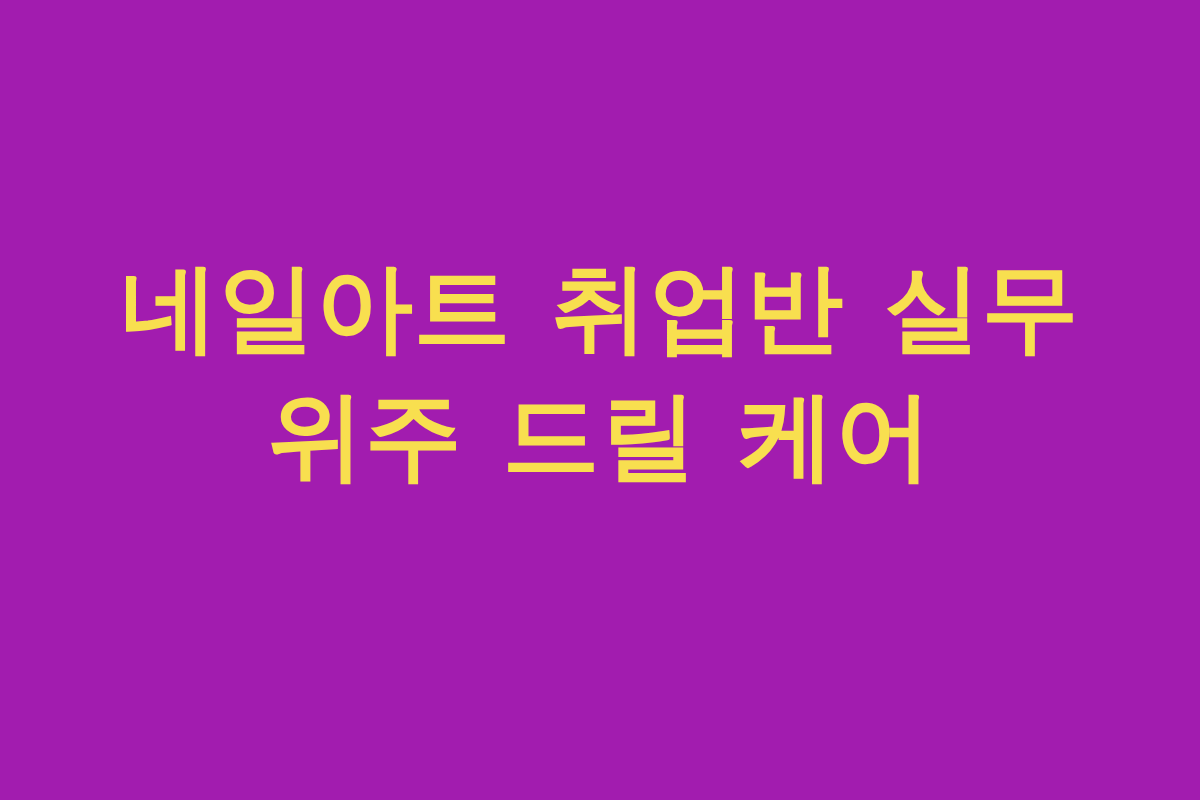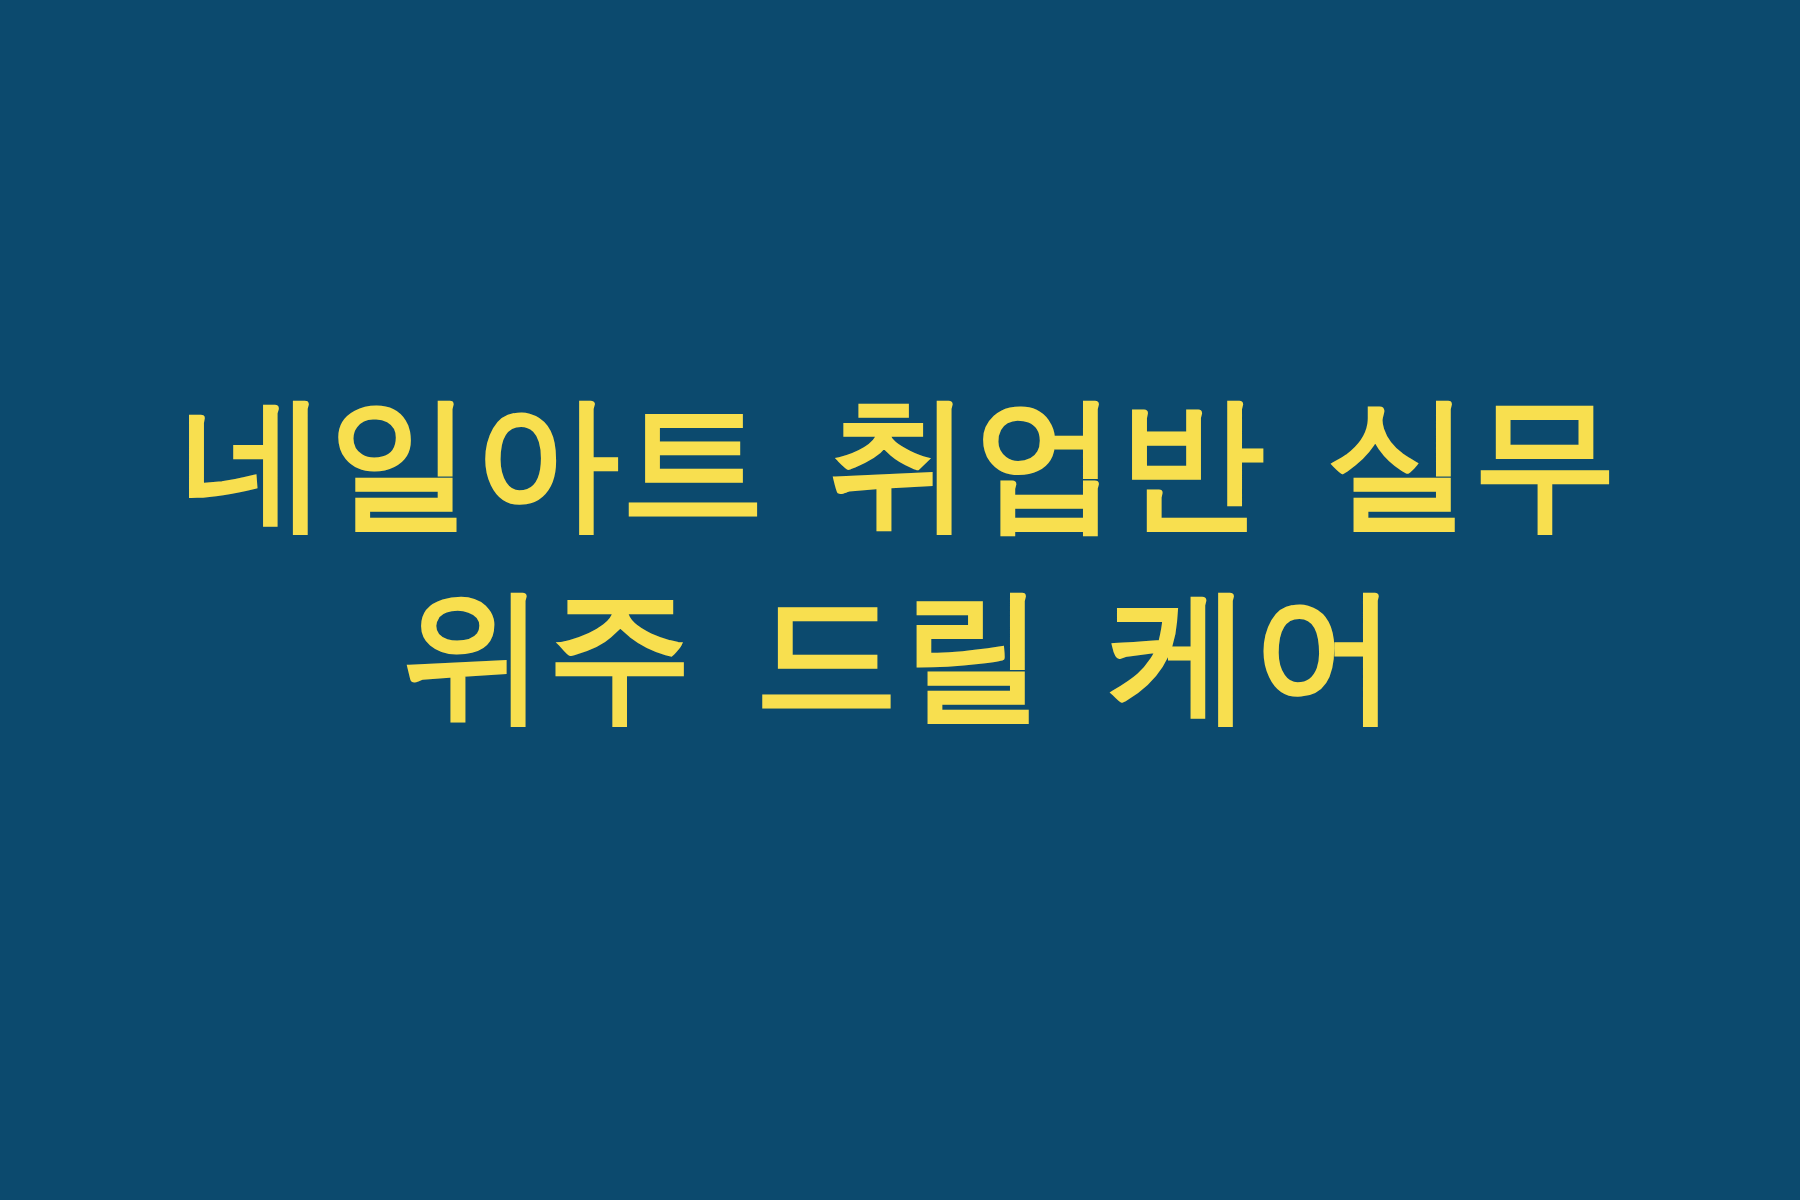--- a/index.html
+++ b/index.html
@@ -41,17 +41,17 @@
     white-space: normal;
     word-break: keep-all;
     
     transform: translateY(-28px);
     
   }
 </style>
 </head>
 <body>
 
-<div id="banner" style="background-color: #0c4a6e;">
+<div id="banner" style="background-color: #a21caf;">
 
   <h1 id="banner-text" style="color: rgb(248, 223, 79);">네일아트 취업반 실무 위주 드릴 케어</h1>
 
 </div>
 
 </body></html>

